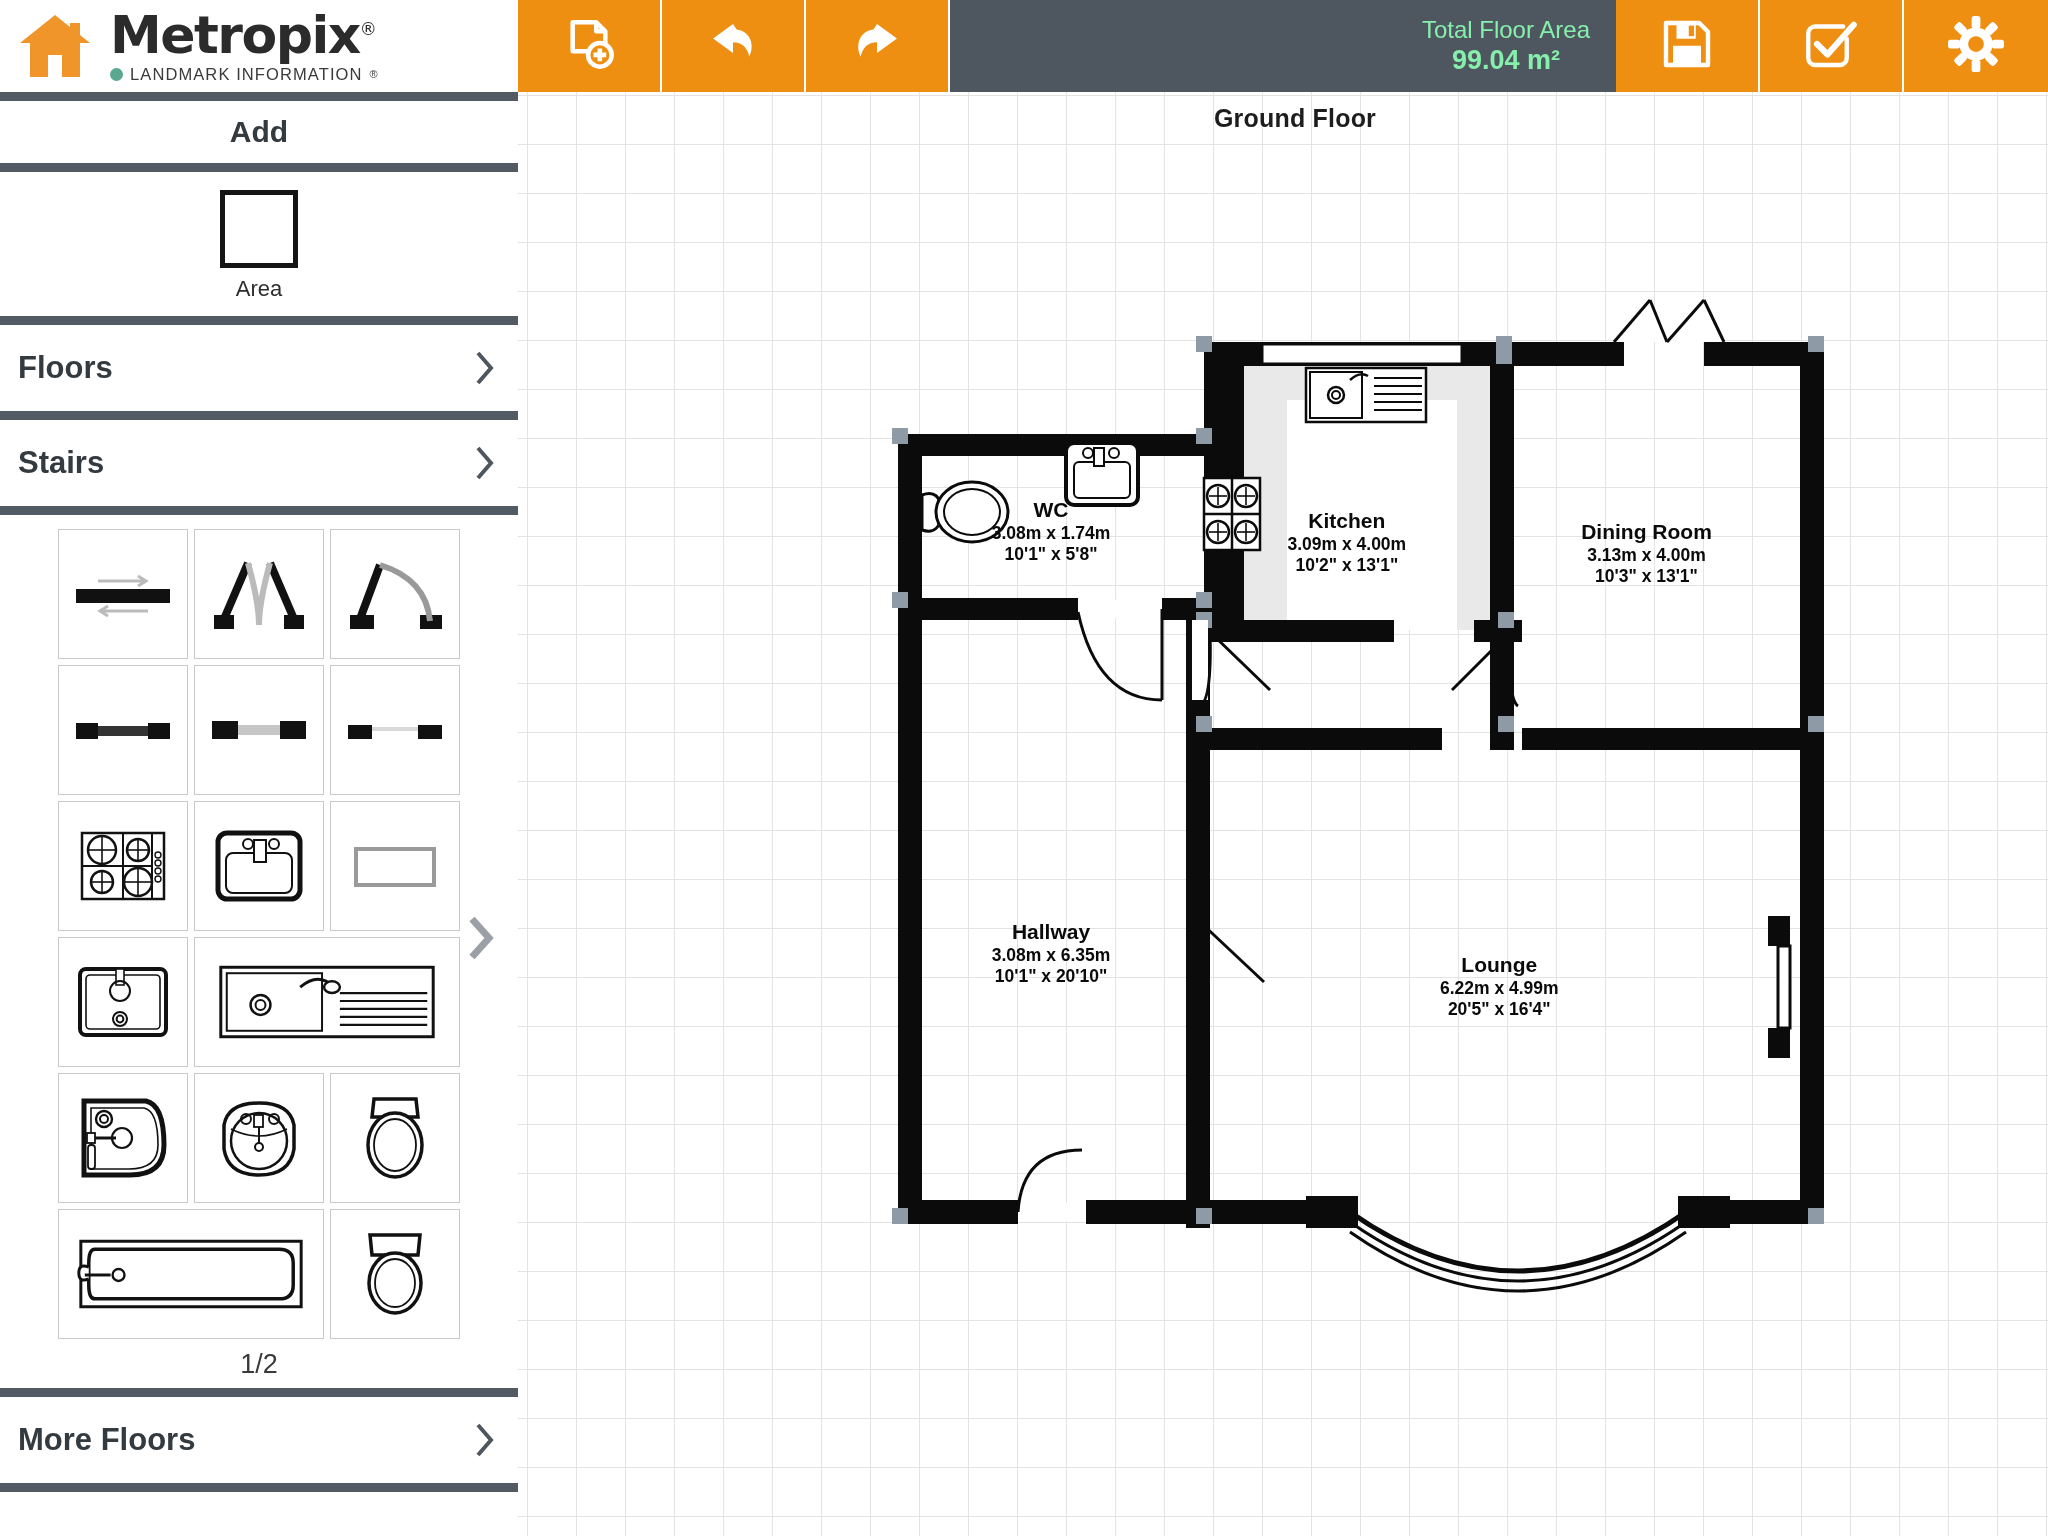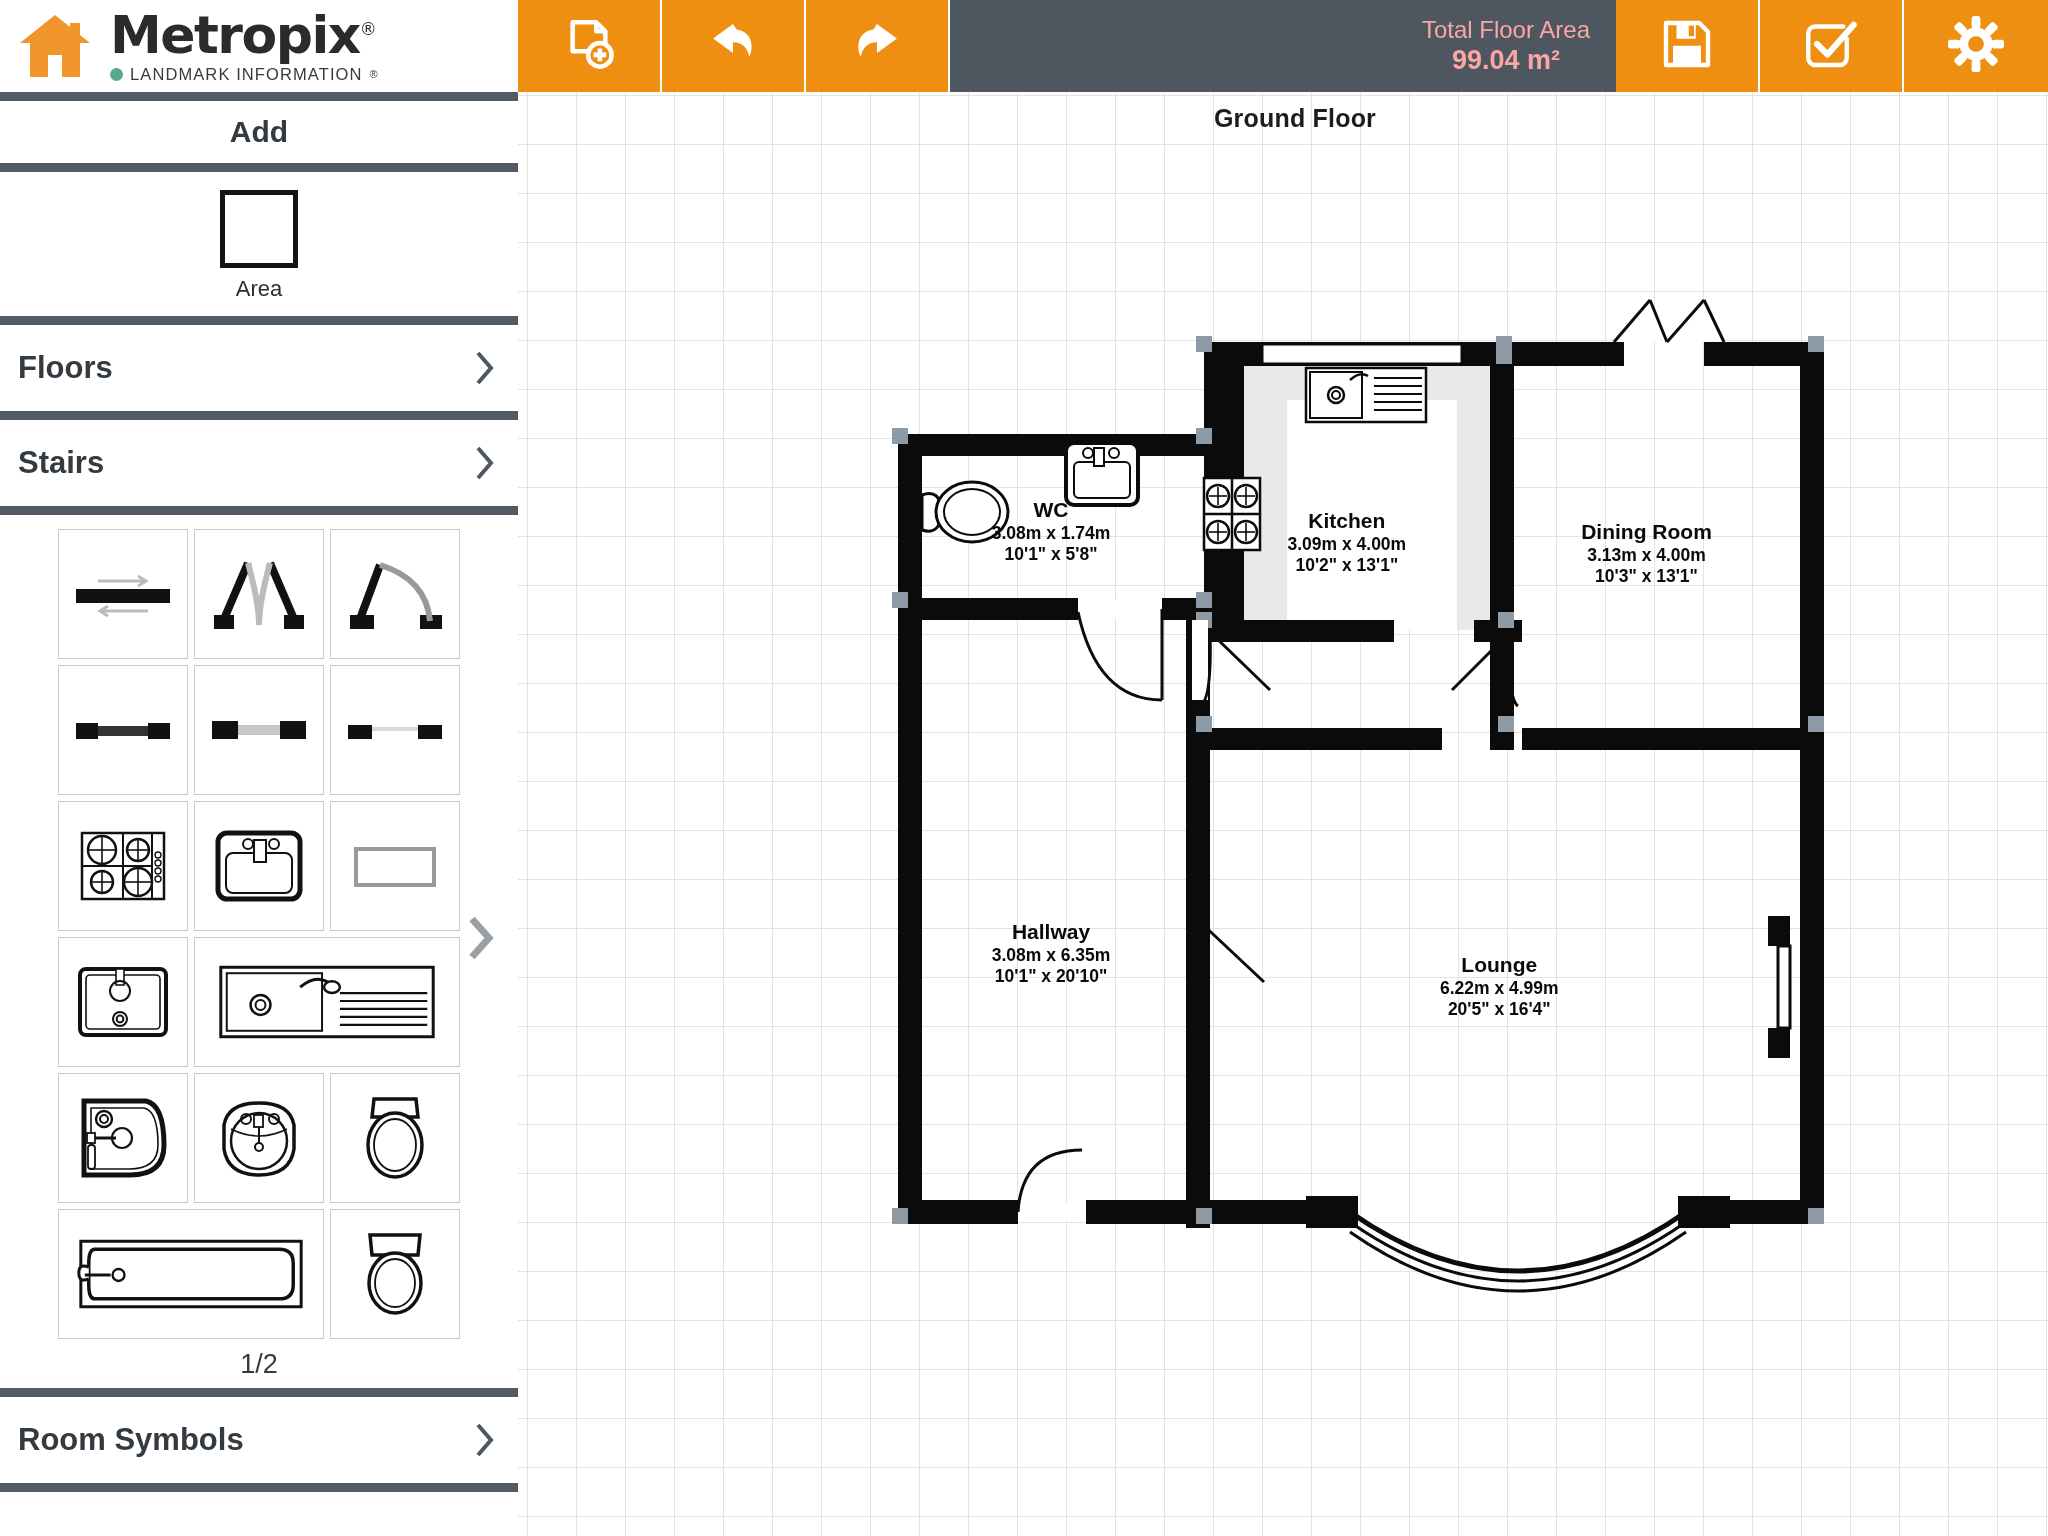--- a/index.html
+++ b/index.html
@@ -93,21 +93,21 @@
     height: 92px; display: flex; align-items: stretch;
     background: #4e5760; width: 100%;
   }
   .tb-btn {
     width: 144px; background: #ef8f11; display: flex;
     align-items: center; justify-content: center;
     border-right: 2px solid #ffffff;
   }
   .tb-btn:last-child { border-right: 0; }
   .tb-spacer { flex: 1 1 auto; background: #4e5760; display:flex; align-items:center; justify-content:flex-end; }
-  .area-block { text-align: center; color: #fca5a5; padding-right: 26px; line-height: 1.22; }
+  .area-block { text-align: center; color: #86efac; padding-right: 26px; line-height: 1.22; }
   .area-label { font-size: 24px; font-weight: normal; }
   .area-value { font-size: 27px; font-weight: bold; }
   .tb-right { display: flex; background:#ef8f11; }
 
   #canvas {
     position: absolute; top: 92px; left: 0; right: 0; bottom: 0;
     background-color: #ffffff;
     background-image:
       linear-gradient(to right, #e3e3e3 1px, transparent 1px),
       linear-gradient(to bottom, #e3e3e3 1px, transparent 1px);
@@ -371,21 +371,21 @@
             <polyline points="4,4 21,23 4,42" fill="none" stroke="#9aa0a6" stroke-width="7"></polyline>
           </svg>
       </div>
     </div>
 
     <div class="page-ind">1/2</div>
 
     <div class="divider"></div>
 
     <div class="section-row">
-      <span class="label">Room Symbols</span>
+      <span class="label">More Floors</span>
       <span class="chev">
         <svg viewBox="0 0 18 34" width="18" height="34">
             <polyline points="2,2 15,17 2,32" fill="none" stroke="#4e5760" stroke-width="4"></polyline>
           </svg>
       </span>
     </div>
 
     <div class="divider"></div>
   </div>
 

